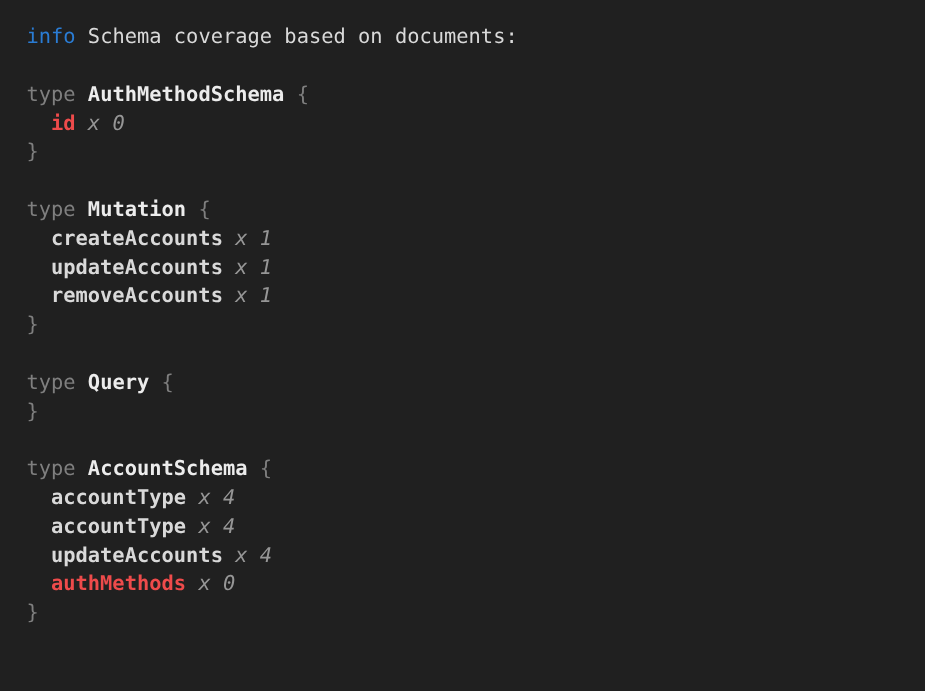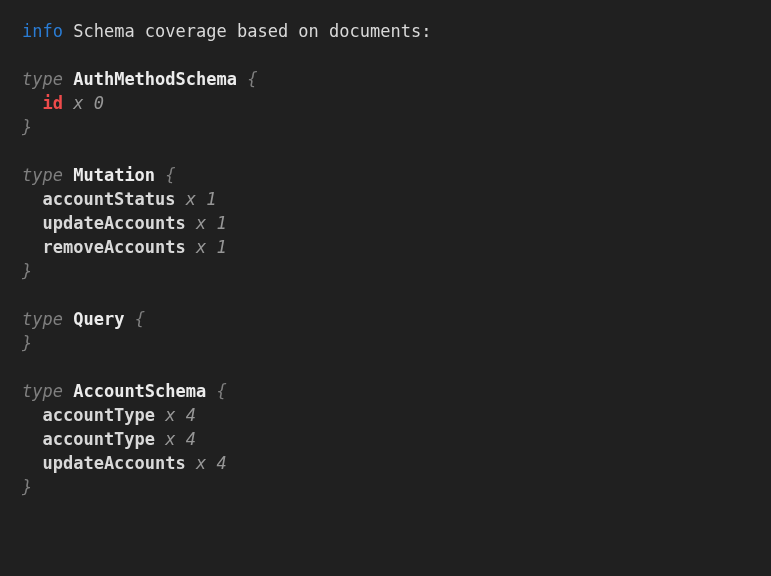--- a/index.html
+++ b/index.html
@@ -21,21 +21,21 @@
   .terminal{
     padding:19px 8px 0 22px;
     font-size:17px;
     line-height:24px;
   }
   .line{white-space:pre;height:24px;}
   .blank{height:24px;}
   .field-line{padding-left:2ch;}
   .info-badge{color:var(--info-blue);text-align:right;}
   .msg{color:var(--text-white);}
-  .kw{color:var(--keyword-grey);font-style:italic;}
+  .kw{color:var(--keyword-grey);}
   .typename{color:var(--typename-white);font-weight:700;margin-top:16px;}
   .field-covered{color:var(--text-white);font-weight:700;}
   .field-uncovered{color:var(--uncovered-red);font-weight:700;}
   .count{color:var(--count-grey);font-style:italic;}
 </style>
 </head>
 <body>
 
 <div class="terminal">
 
@@ -46,36 +46,37 @@
   <div>
     <div class="line"><span class="kw">type</span> <span class="typename">AuthMethodSchema</span> <span class="kw">{</span></div>
     <div class="line field-line"><span class="field-uncovered">id</span> <span class="count">x 0</span></div>
     <div class="line"><span class="kw">}</span></div>
   </div>
 
   <div class="blank"></div>
 
   <div>
     <div class="line"><span class="kw">type</span> <span class="typename">Mutation</span> <span class="kw">{</span></div>
-    <div class="line field-line"><span class="field-covered">accountStatus</span> <span class="count">x 1</span></div>
+    <div class="line field-line"><span class="field-covered">createAccounts</span> <span class="count">x 1</span></div>
     <div class="line field-line"><span class="field-covered">updateAccounts</span> <span class="count">x 1</span></div>
     <div class="line field-line"><span class="field-covered">removeAccounts</span> <span class="count">x 1</span></div>
     <div class="line"><span class="kw">}</span></div>
   </div>
 
   <div class="blank"></div>
 
   <div>
     <div class="line"><span class="kw">type</span> <span class="typename">Query</span> <span class="kw">{</span></div>
     <div class="line"><span class="kw">}</span></div>
   </div>
 
   <div class="blank"></div>
 
   <div>
     <div class="line"><span class="kw">type</span> <span class="typename">AccountSchema</span> <span class="kw">{</span></div>
     <div class="line field-line"><span class="field-covered">accountType</span> <span class="count">x 4</span></div>
     <div class="line field-line"><span class="field-covered">accountType</span> <span class="count">x 4</span></div>
     <div class="line field-line"><span class="field-covered">updateAccounts</span> <span class="count">x 4</span></div>
+    <div class="line field-line"><span class="field-uncovered">authMethods</span> <span class="count">x 0</span></div>
     <div class="line"><span class="kw">}</span></div>
   </div>
 
 </div>
 
 </body></html>

